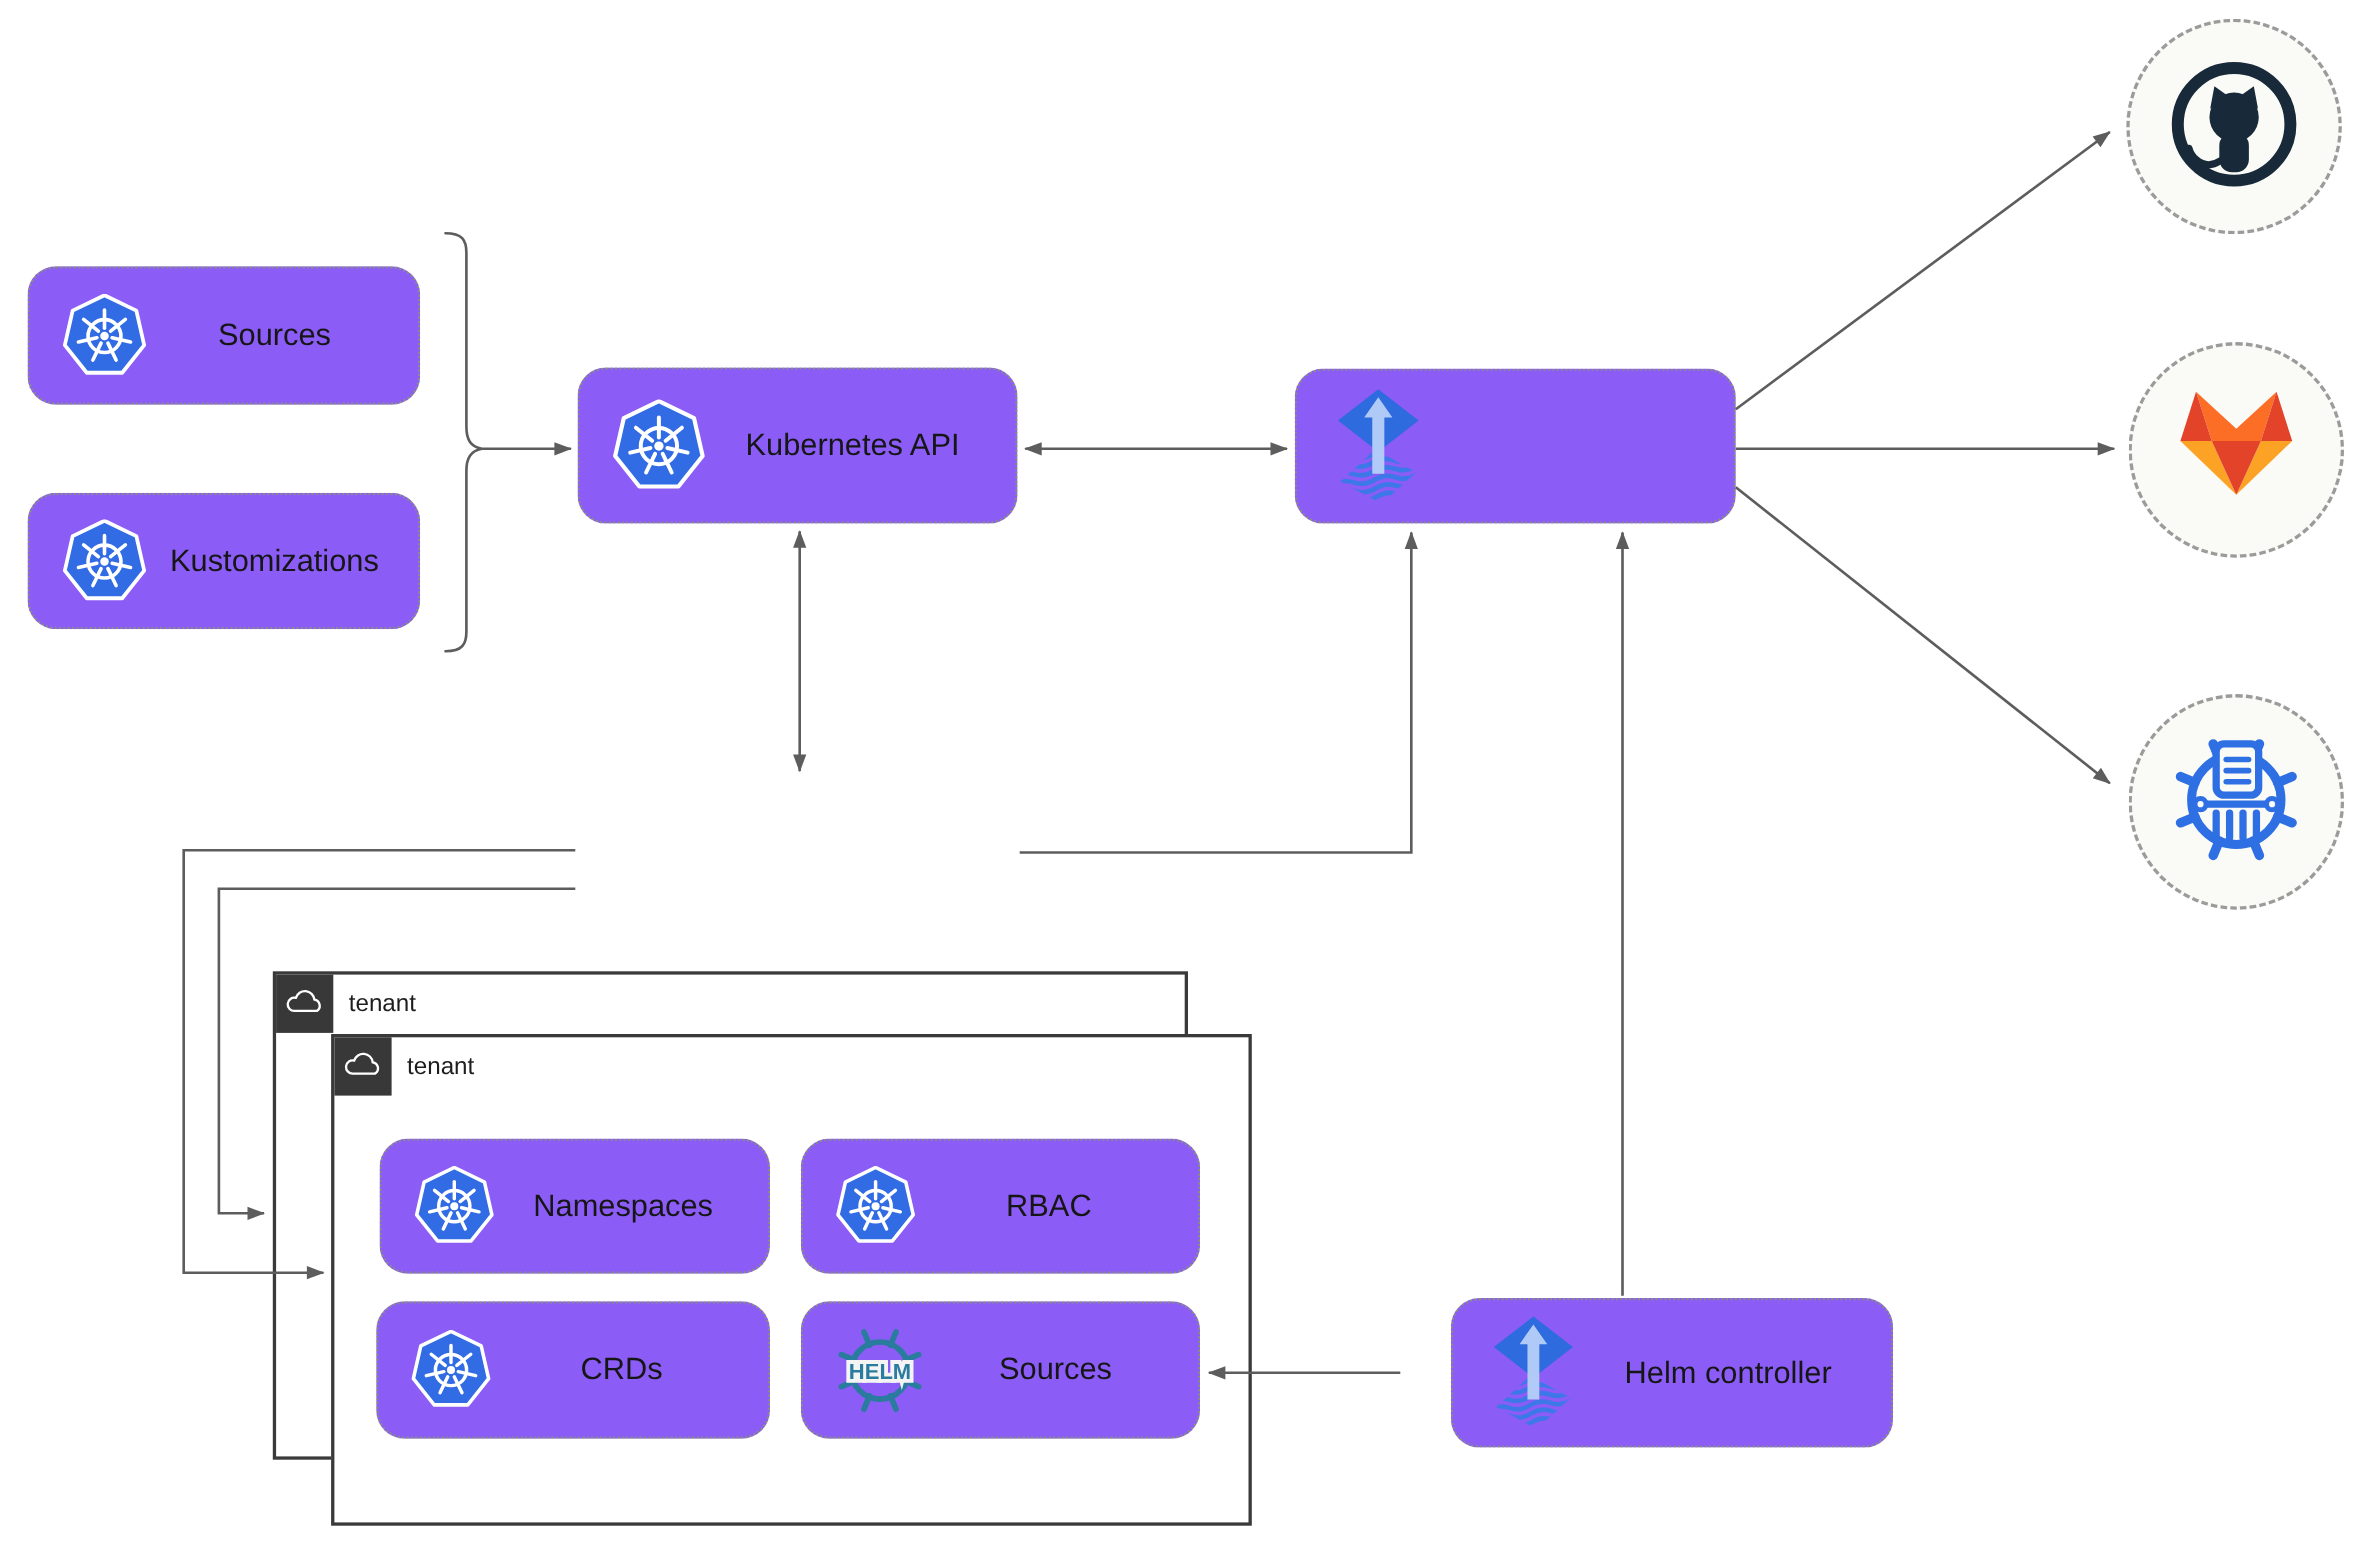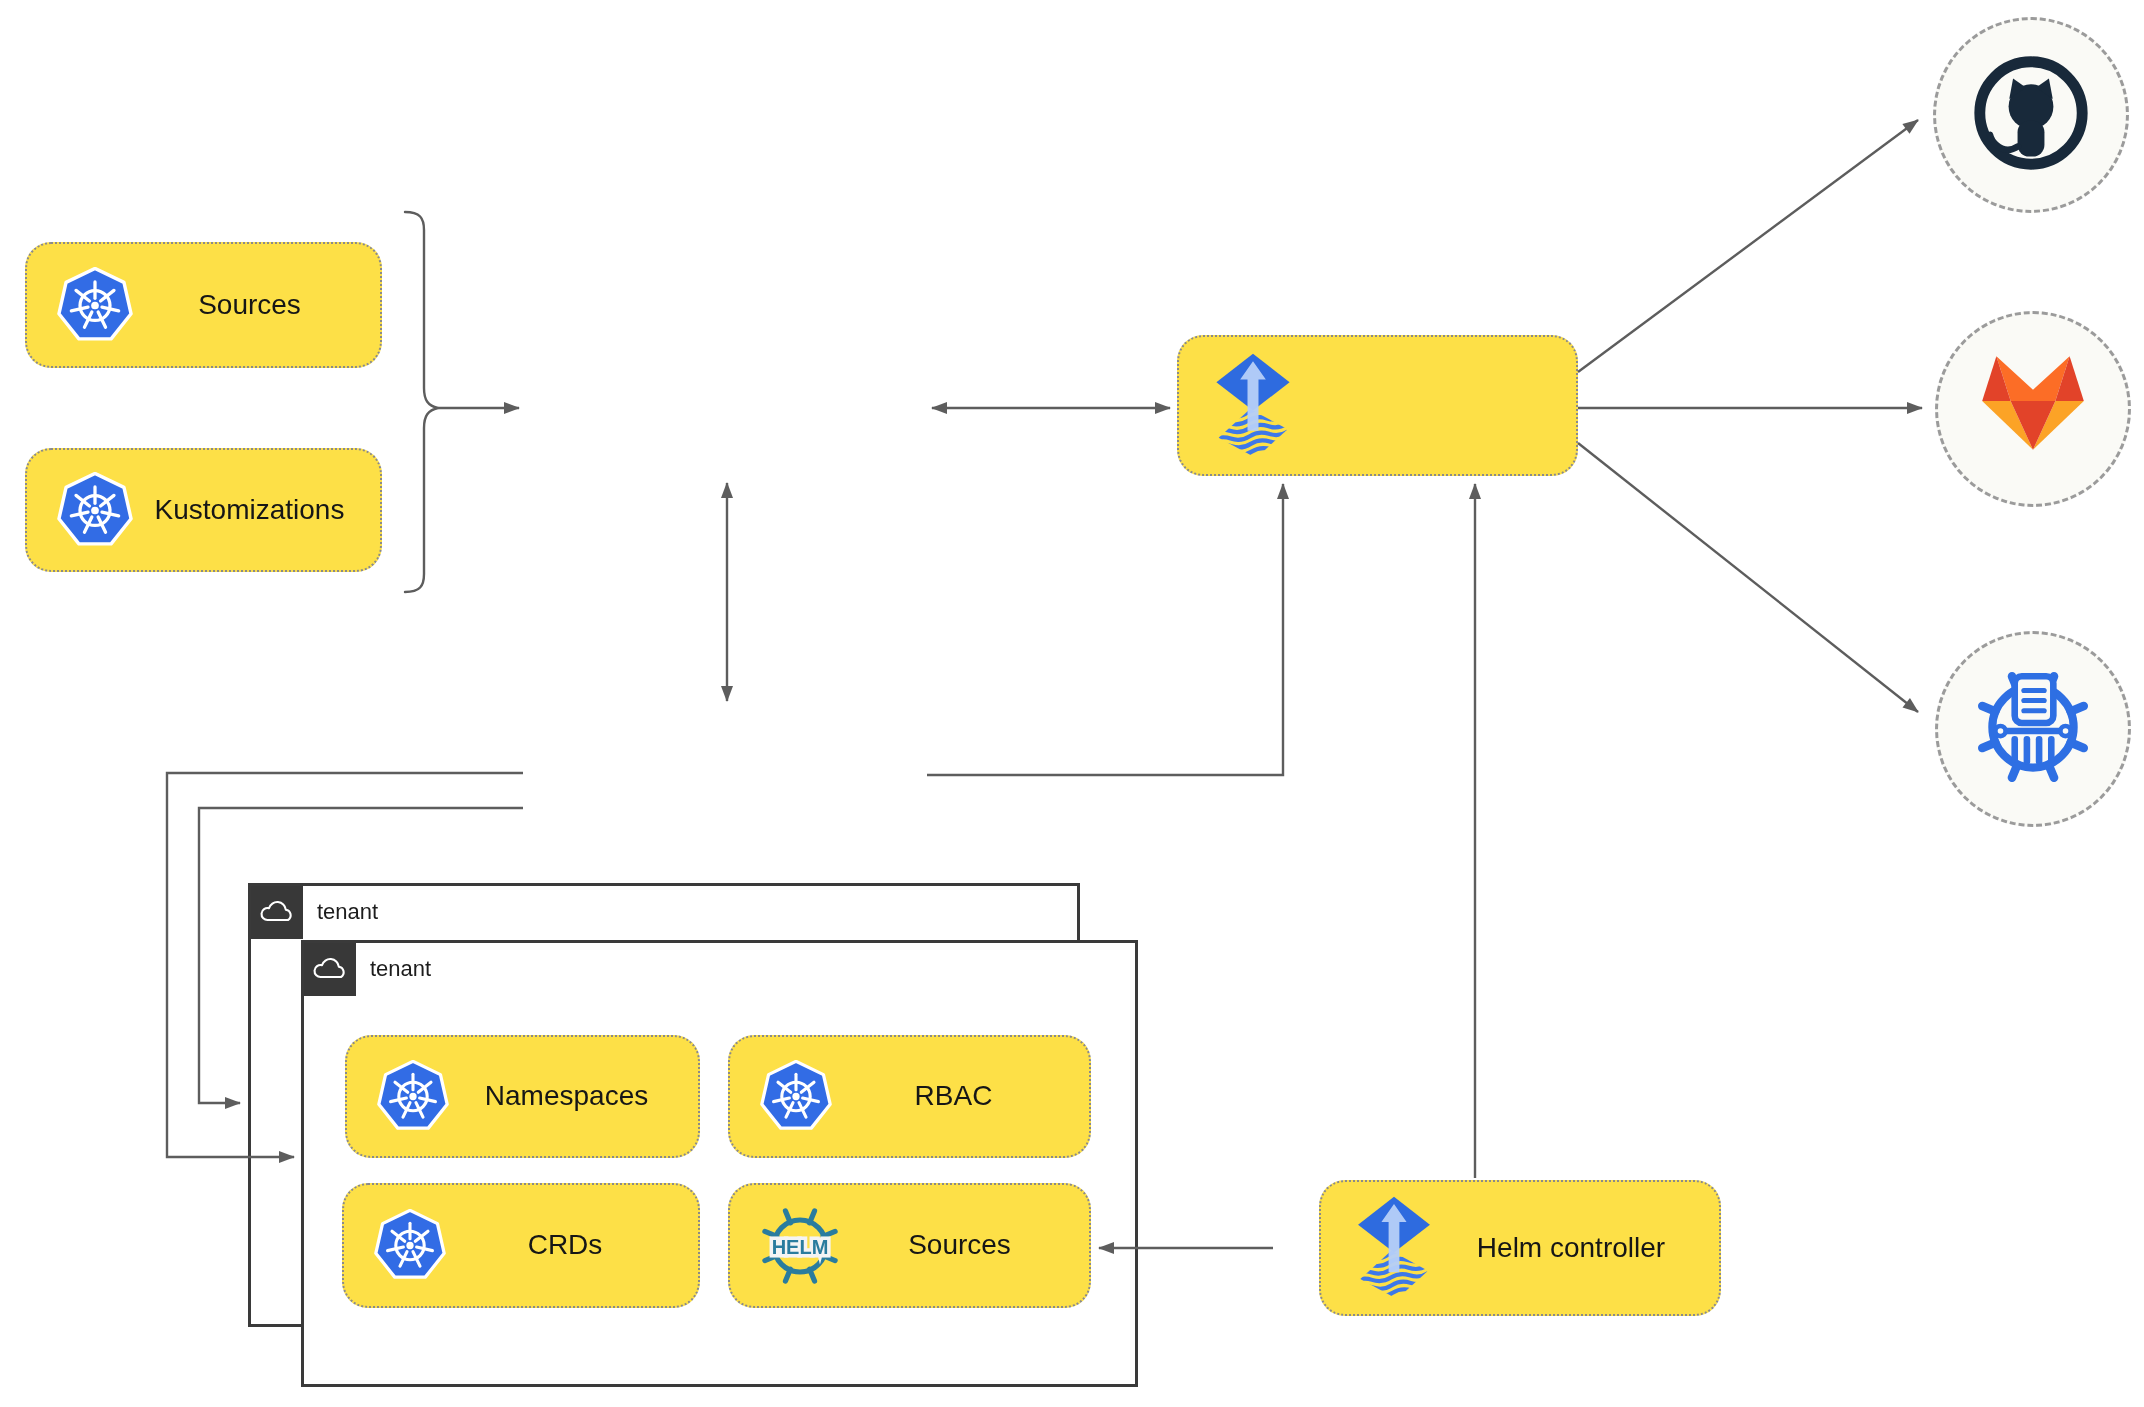--- a/index.html
+++ b/index.html
@@ -1,19 +1,19 @@
 <!DOCTYPE html>
 <html><head>
 <meta charset="utf-8">
 <style>
   html,body{margin:0;padding:0;background:#ffffff;}
   #canvas{position:relative;width:2144px;height:1407px;background:#ffffff;overflow:hidden;
           font-family:"Liberation Sans","DejaVu Sans",sans-serif;color:#161616;}
 
-  .node{position:absolute;box-sizing:border-box;background:#fde047;
+  .node{position:absolute;box-sizing:border-box;background:#8b5cf6;
         border:2px dotted #8a8a8a;border-radius:26px;
         display:flex;align-items:center;z-index:10;}
   .node .icon{flex:0 0 auto;margin-left:28px;display:flex;align-items:center;justify-content:flex-start;}
   .node .lbl{flex:1;text-align:center;font-size:28px;line-height:1.3;color:#161616;padding-right:16px;}
   .node .lbl span{display:inline-block;}
   .node .lbl .wrap2{max-width:200px;}
 
   .ext{position:absolute;box-sizing:border-box;width:196px;height:196px;border-radius:50%;
        border:3px dashed #9b9b9b;background:#fafaf6;
        display:flex;align-items:center;justify-content:center;z-index:10;}
@@ -85,20 +85,30 @@
     <span class="icon">
       <svg width="80" height="77">
           <use href="#sym-k8s"></use>
         </svg>
     </span>
     <div class="lbl">
       <span>Kustomizations</span>
     </div>
   </div>
 
+  <div class="node" style="left:525px;top:334px;width:400px;height:142px;">
+    <span class="icon">
+      <svg width="88" height="85">
+          <use href="#sym-k8s"></use>
+        </svg>
+    </span>
+    <div class="lbl">
+      <span>Kubernetes API</span>
+    </div>
+  </div>
 
   <div class="node" style="left:1177px;top:335px;width:401px;height:141px;">
     <span class="icon">
       <svg width="92" height="108">
           <use href="#sym-flux"></use>
         </svg>
     </span>
   </div>
 
 

